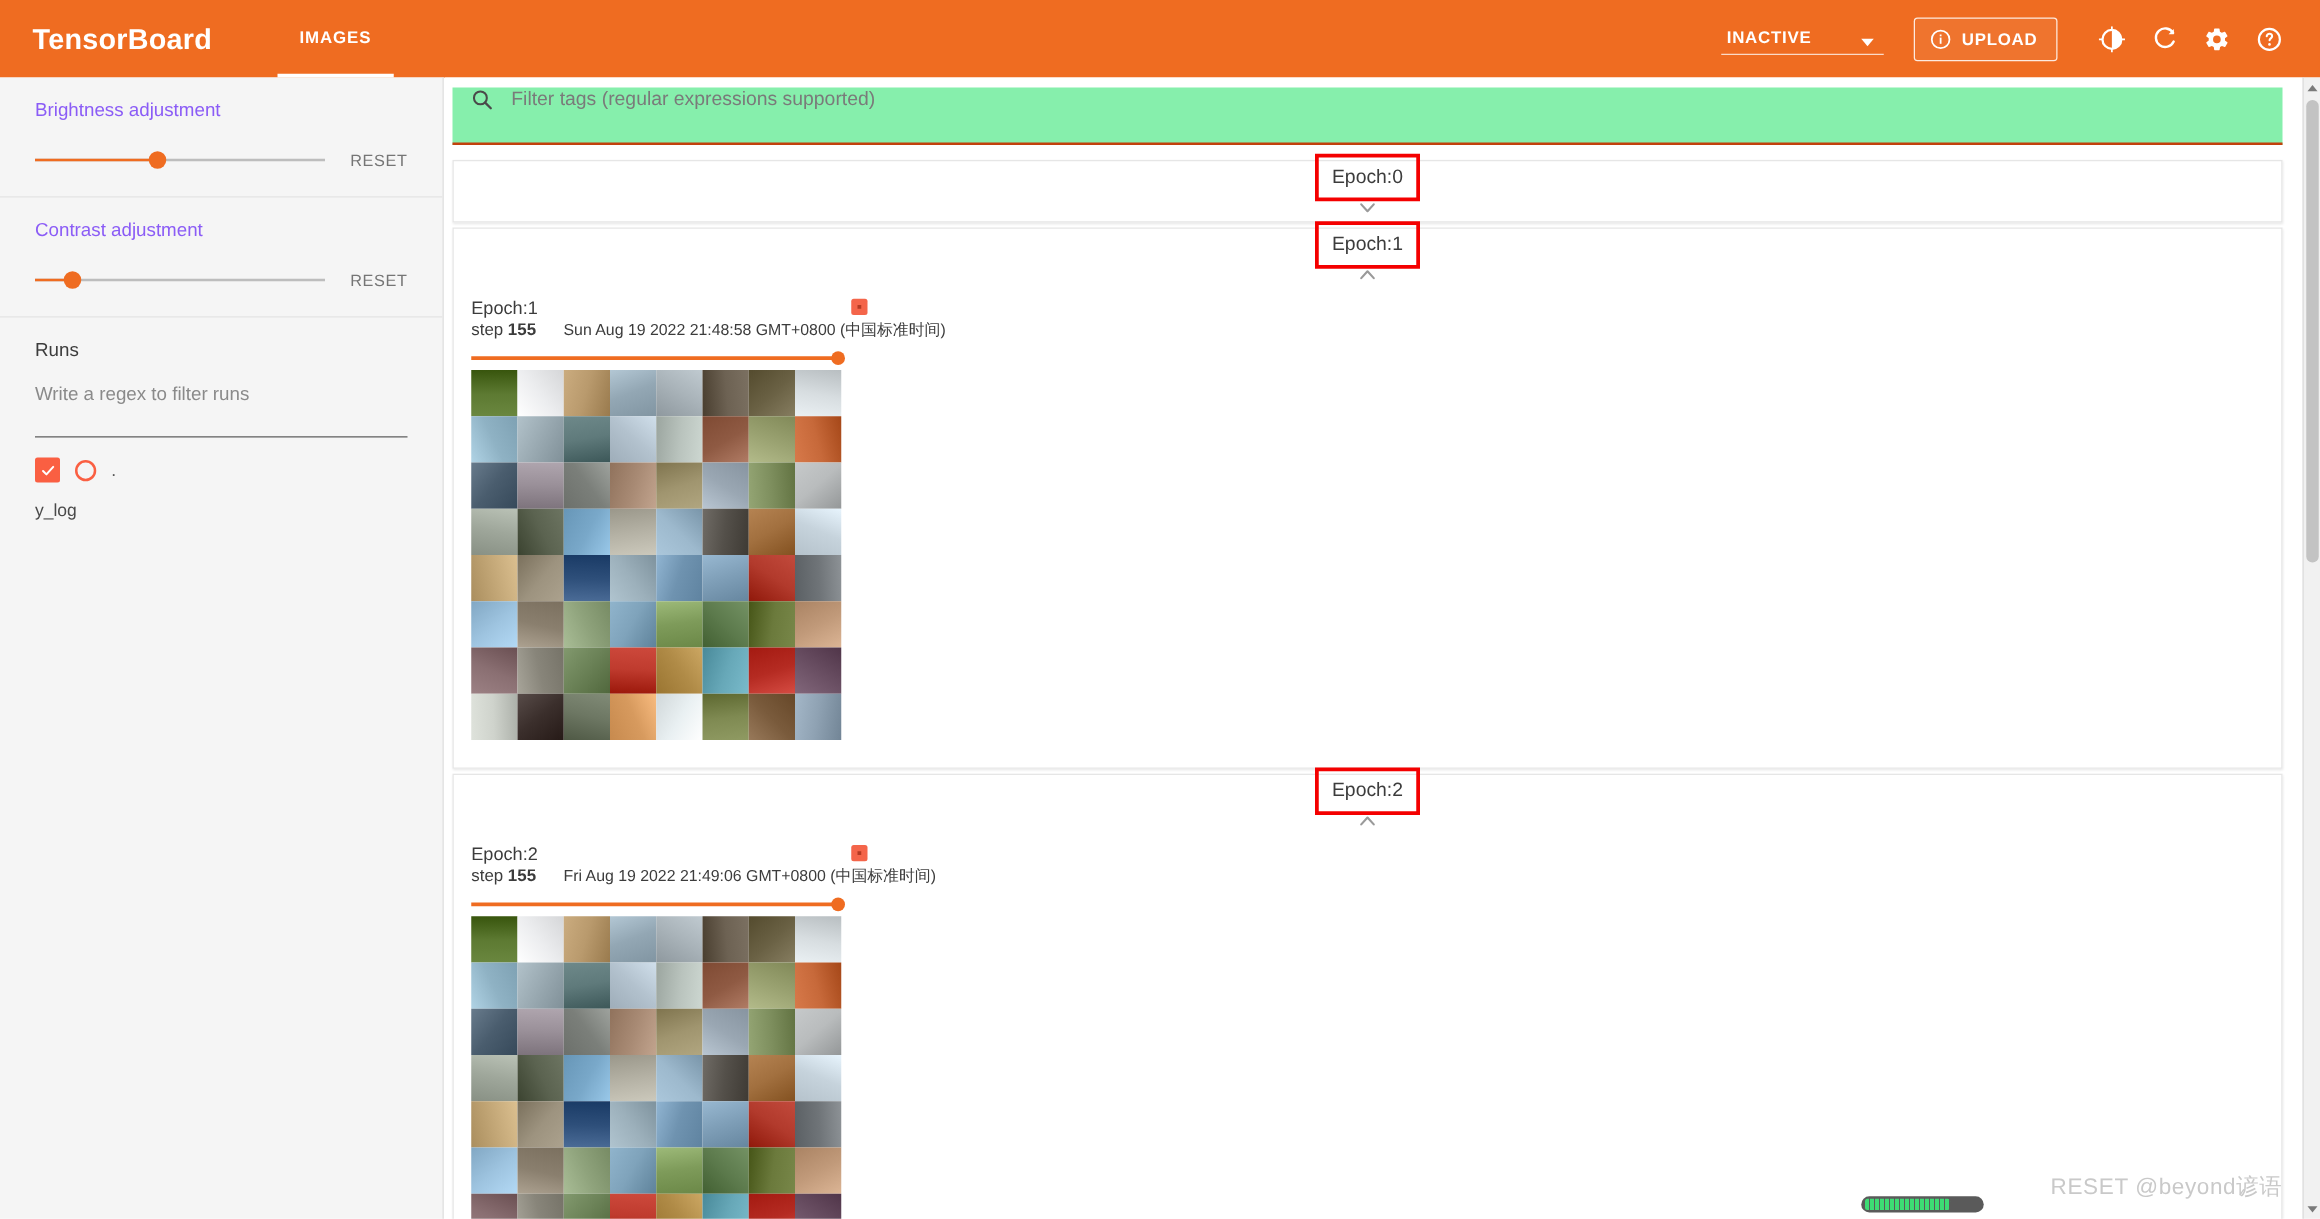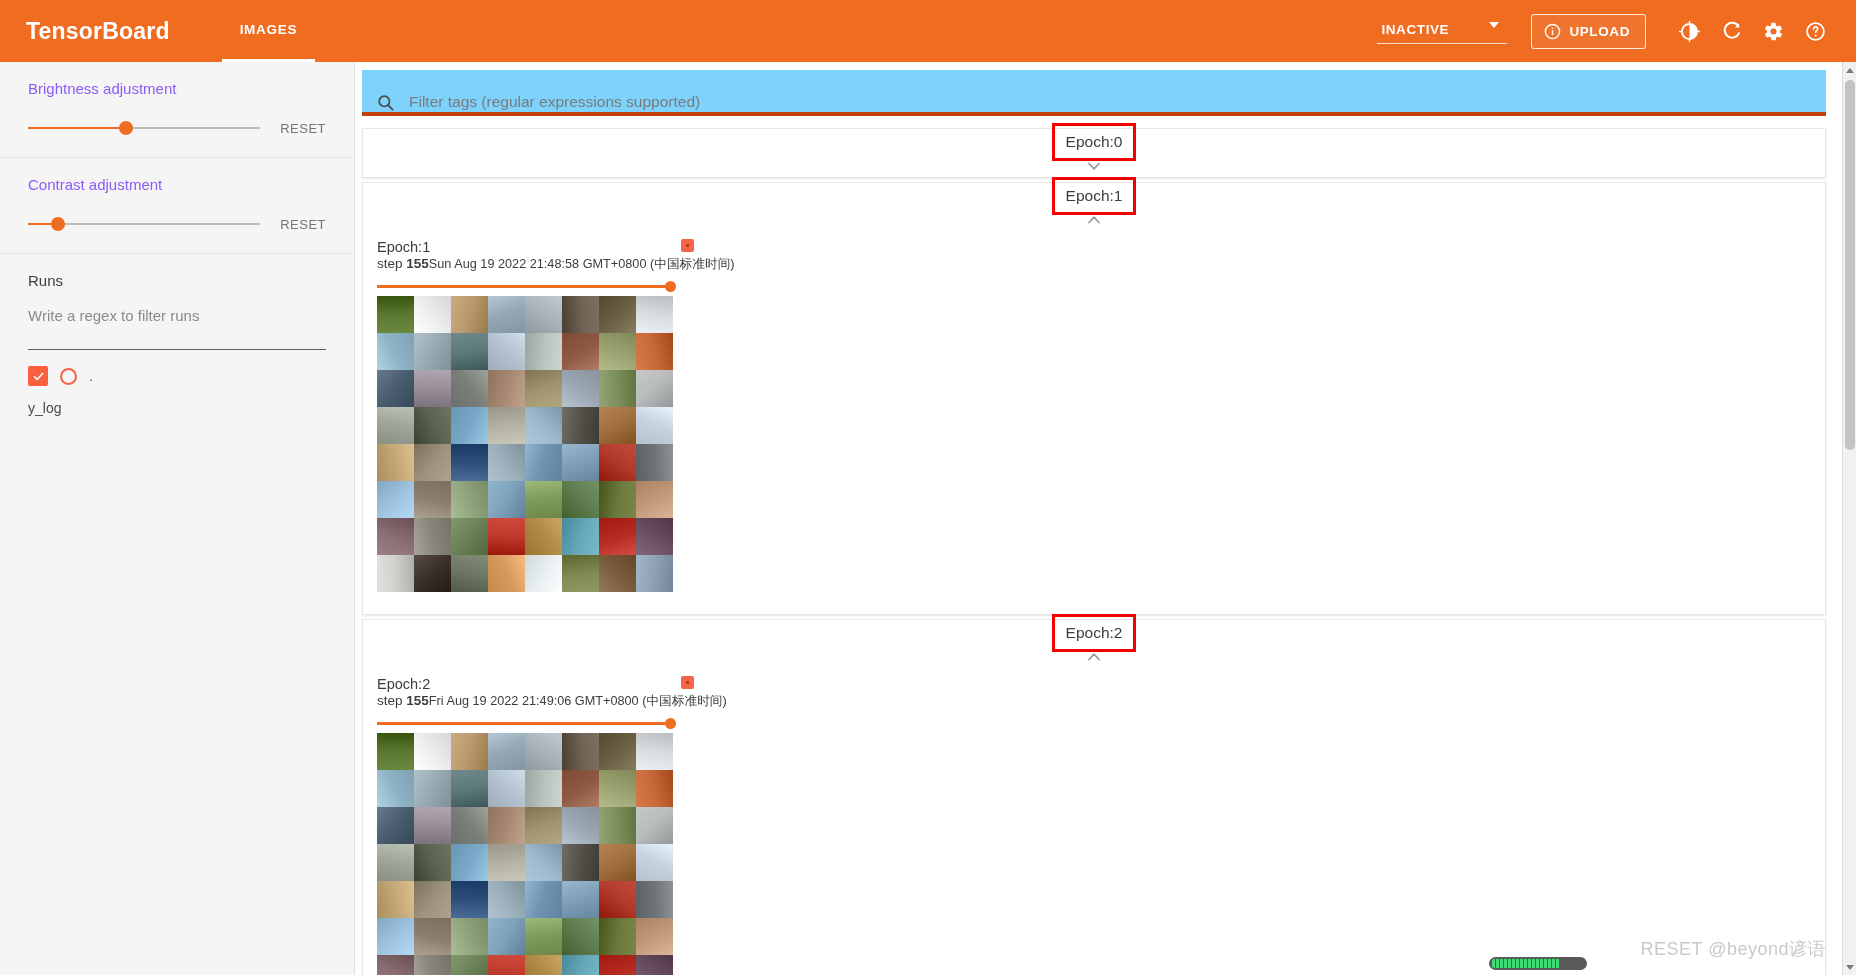--- a/index.html
+++ b/index.html
@@ -30,21 +30,21 @@
     padding: 0 18px; font-size: 13.5px; font-weight: bold;
     letter-spacing: .7px; color: #fff; cursor: pointer;
     border-bottom: 3px solid transparent;
   }
   .navtab.active { border-bottom: 3px solid #fff; }
   .appbar-right {
     margin-left: auto; display: flex; align-items: center;
     margin-right: 20px; gap: 0px;
   }
   .runselector {
-    display: flex; align-items: flex-start; gap: 40px;
+    display: flex; align-items: flex-end; gap: 40px;
     border-bottom: 1px solid rgba(255,255,255,.75);
     padding: 4px 2px 6px 4px; margin-right: 24px;
     min-width: 130px; cursor: pointer;
   }
   .runselector .rs-label {
     font-size: 13.5px; font-weight: bold; letter-spacing: .6px;
   }
   .caret-dn {
     width: 0; height: 0;
     border-left: 5.5px solid transparent;
@@ -130,23 +130,23 @@
   }
   .ylog { font-size: 14px; color: #4a4a4a; margin-top: 14px; }
 
   
   .main {
     position: absolute; top: 62px; left: 356px;
     width: 1486px; height: 913px;
     background: #ffffff; overflow: hidden;
   }
   .filterbar {
-    height: 46px; background: #7dd3fc;
-    display: flex; align-items: flex-end;
-    padding: 0 14px; border-bottom: 4px solid #c2410c;
+    height: 46px; background: #86efac;
+    display: flex; align-items: flex-start;
+    padding: 0 14px; border-bottom: 2px solid #c2410c;
     margin: 8px 16px 0 6px;
   }
   .filter-input {
     border: none; background: transparent; outline: none;
     font-size: 15.5px; color: #6b6b6b; flex: 1;
     margin-left: 12px; font-family: "Liberation Sans", sans-serif;
   }
   .filter-input::placeholder { color: #7a7a7a; }
 
   .cards { padding: 12px 16px 0 6px; }
@@ -173,21 +173,21 @@
     width: 24px; height: 24px; display: flex;
     align-items: center; justify-content: center;
     color: #9a9a9a;
   }
   .tagcard-body { padding: 8px 14px 22px 14px; }
 
   .imgcard { width: 310px; }
   .imgcard-top { position: relative; }
   .ic-tag { font-size: 14.5px; color: #3c3c3c; }
   .ic-metarow {
-    display: flex; align-items: baseline; 
+    display: flex; align-items: baseline; gap: 22px;
     margin-top: 1px;
   }
   .ic-step { font-size: 13.5px; color: #3c3c3c; white-space: nowrap; }
   .ic-step b { font-weight: bold; }
   .ic-time { font-size: 12.7px; color: #3c3c3c; white-space: nowrap; }
   .pin-btn {
     position: absolute; top: 0px; right: -7px;
     width: 13px; height: 13px; background: #f4654a;
     border-radius: 2px; cursor: pointer;
     display: flex; align-items: center; justify-content: center;

